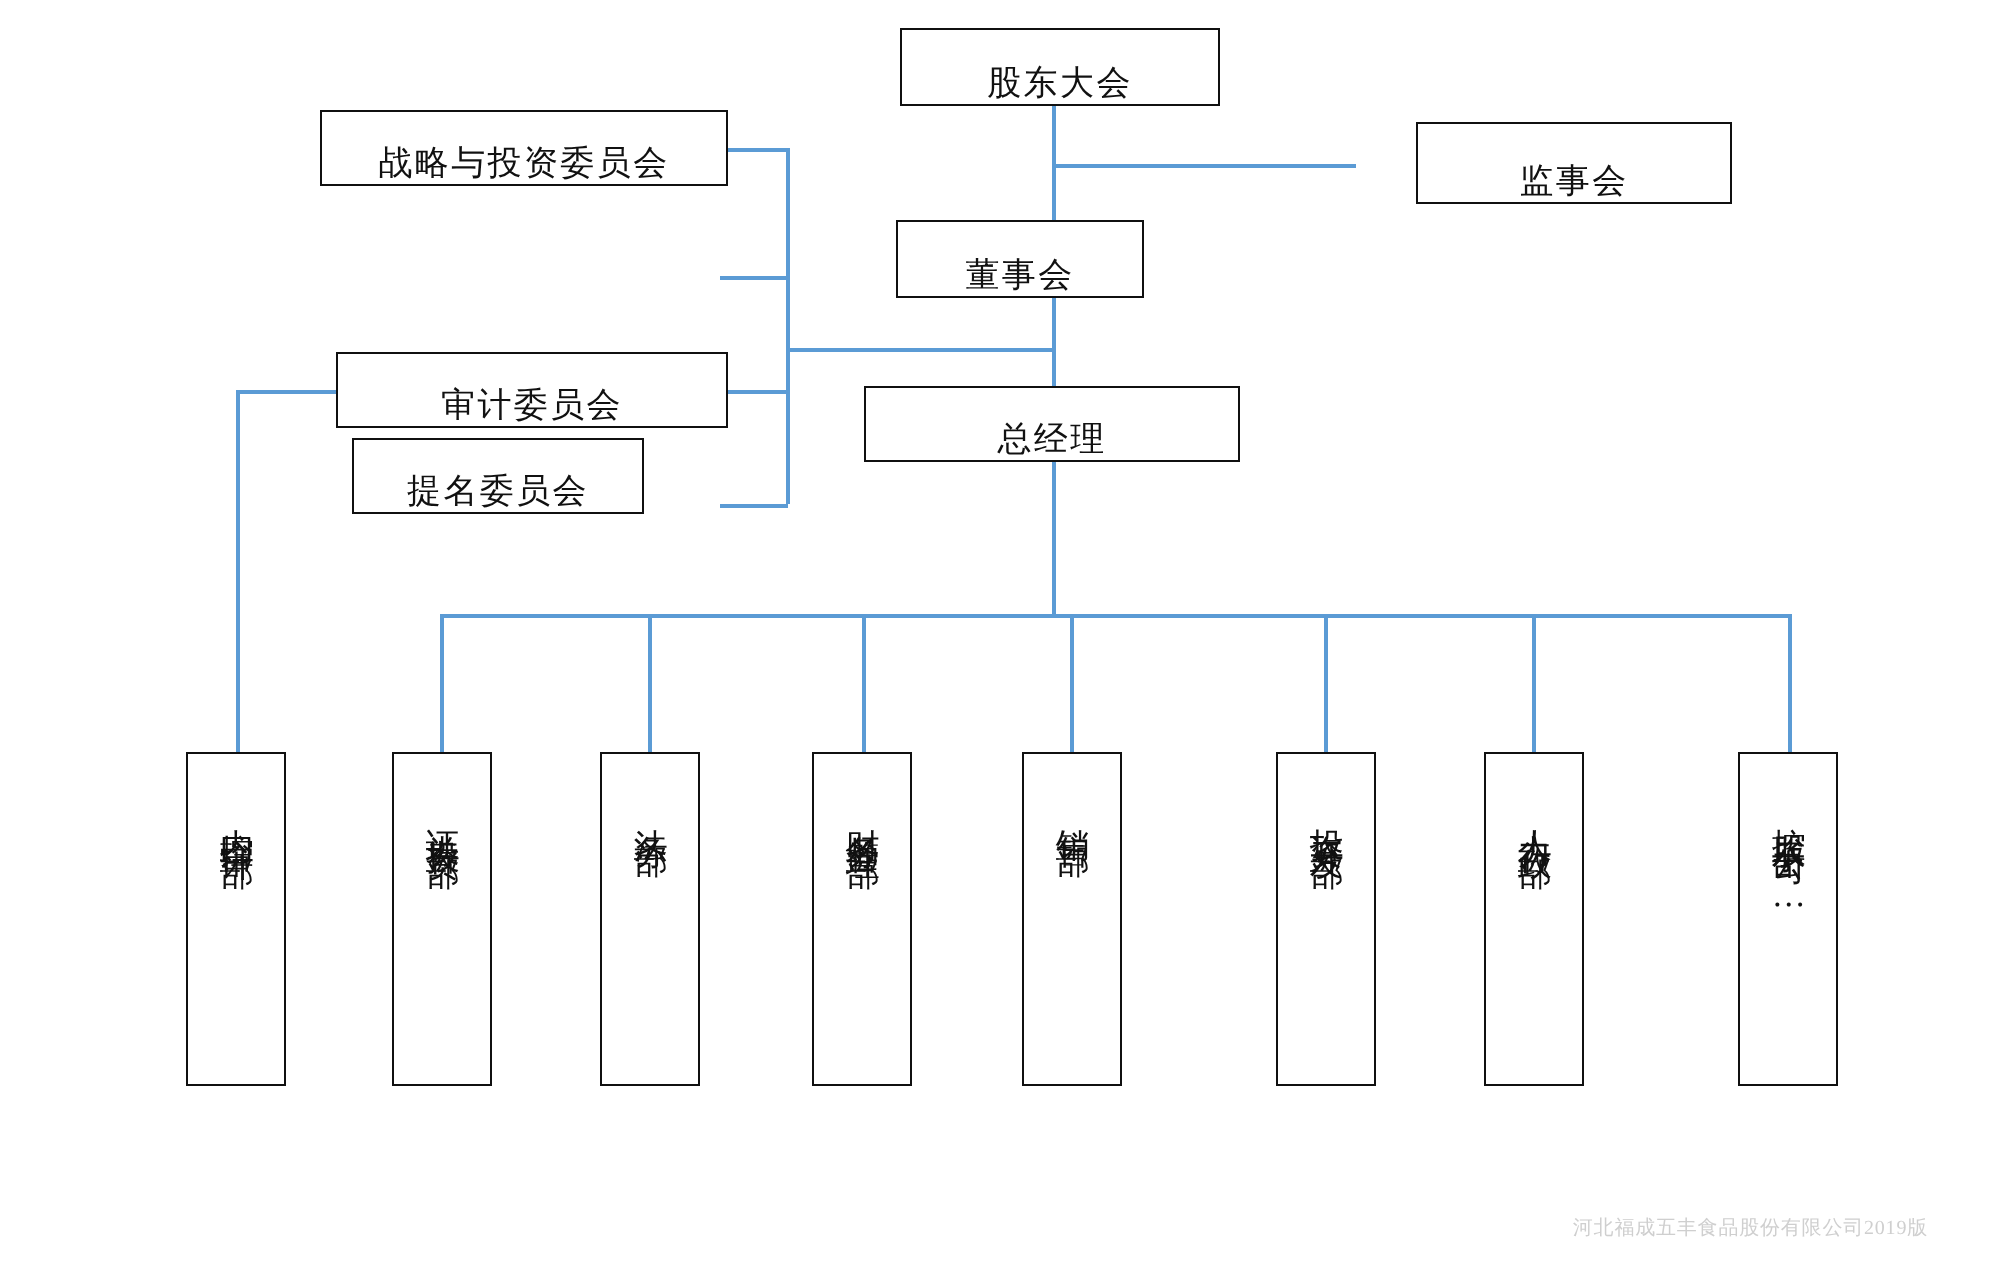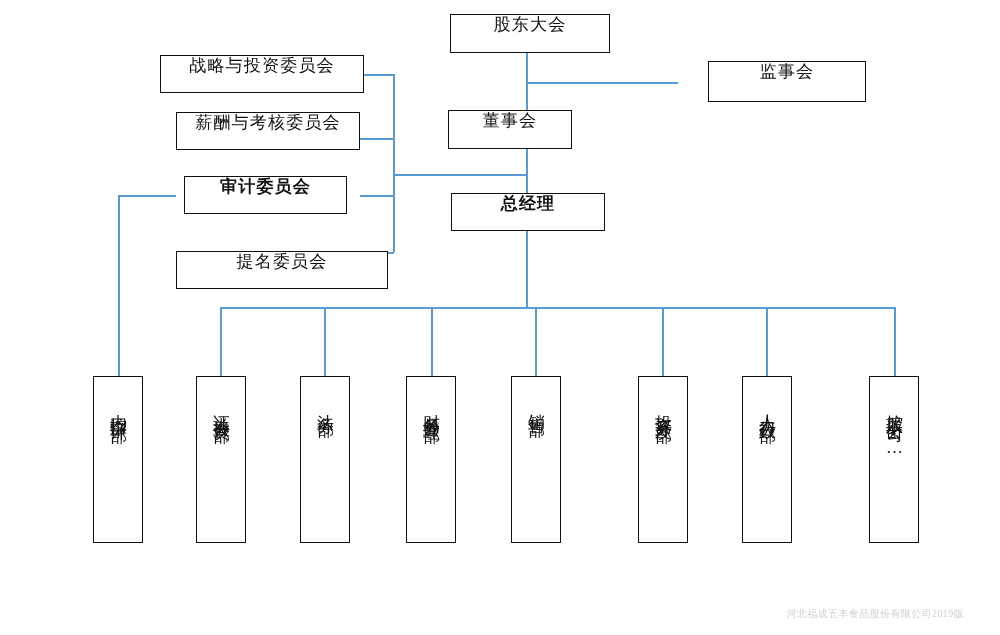--- a/index.html
+++ b/index.html
@@ -17,21 +17,21 @@
     background: #ffffff;
     overflow: hidden;
   }
   
   .node {
     position: absolute;
     box-sizing: border-box;
     border: 1.4px solid #101010;
     background: #ffffff;
     display: flex;
-    align-items: flex-start;
+    align-items: flex-end;
     justify-content: center;
     z-index: 5;
   }
   .node .label {
     font-size: 17px;
     line-height: 1.18;
     color: #111111;
     letter-spacing: 1.2px;
     white-space: nowrap;
     text-align: center;
@@ -111,37 +111,34 @@
   </div>
 
   <div class="node horiz" style="left:708px; top:61px; width:158px; height:41px;">
     <span class="label">监事会</span>
   </div>
 
   <div class="node horiz" style="left:448px; top:110px; width:124px; height:39px;">
     <span class="label">董事会</span>
   </div>
 
-  <div class="node horiz" style="left:451px; top:193px; width:154px; height:38px;font-weight:bold;">
+  <div class="node horiz" style="left:432px; top:193px; width:188px; height:38px;">
     <span class="label">总经理</span>
   </div>
 
   <div class="node horiz" style="left:160px; top:55px; width:204px; height:38px;">
     <span class="label">战略与投资委员会</span>
   </div>
 
-  <div class="node horiz" style="left:176px; top:112px; width:184px; height:38px;">
-    <span class="label">薪酬与考核委员会</span>
-  </div>
 
-  <div class="node horiz" style="left:184px; top:176px; width:163px; height:38px;font-weight:bold;">
+  <div class="node horiz" style="left:168px; top:176px; width:196px; height:38px;">
     <span class="label">审计委员会</span>
   </div>
 
-  <div class="node horiz" style="left:176px; top:251px; width:212px; height:38px;">
+  <div class="node horiz" style="left:176px; top:219px; width:146px; height:38px;">
     <span class="label">提名委员会</span>
   </div>
 
   <div class="node vert" style="left:93px; top:376px; width:50px; height:167px;">
     <span class="label">内控审计部</span>
   </div>
 
   <div class="node vert" style="left:196px; top:376px; width:50px; height:167px;">
     <span class="label">证券投资部</span>
   </div>

